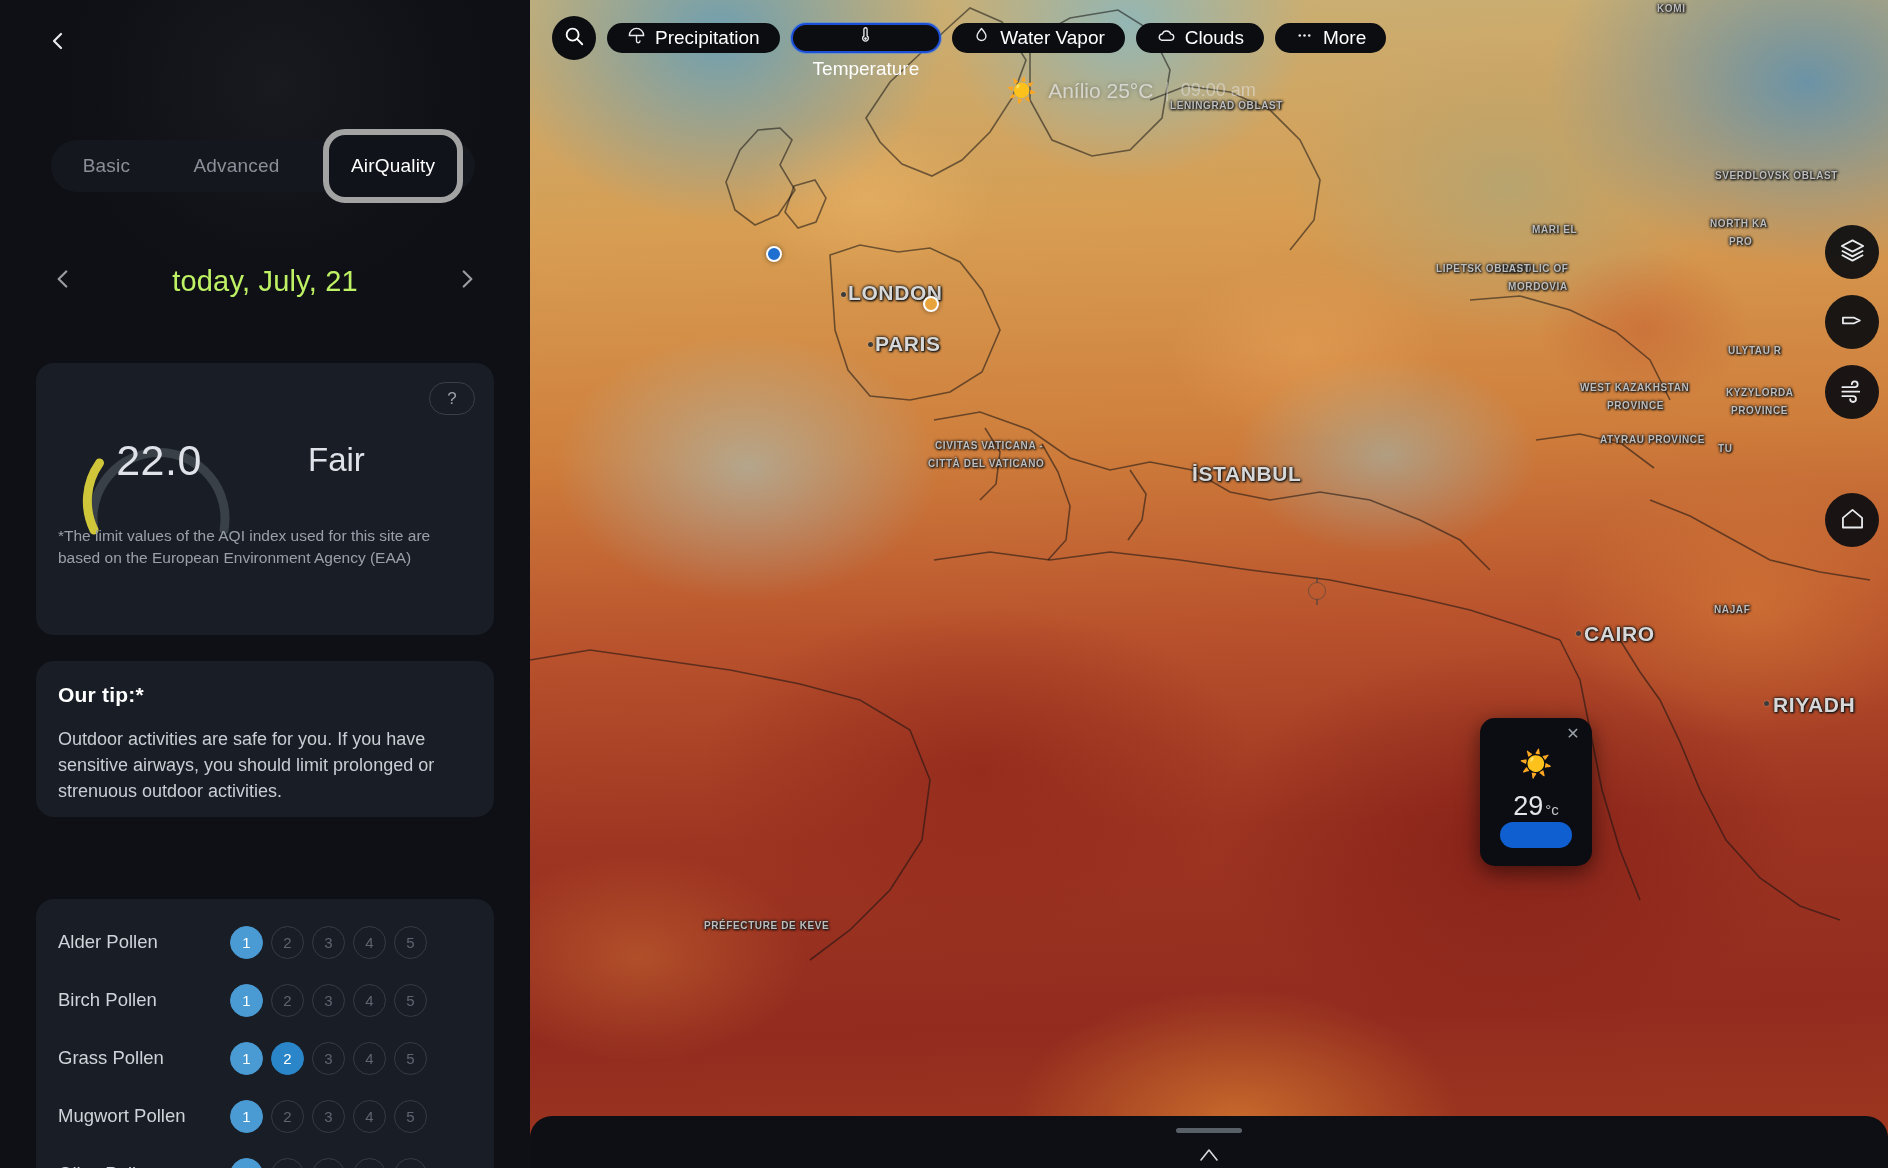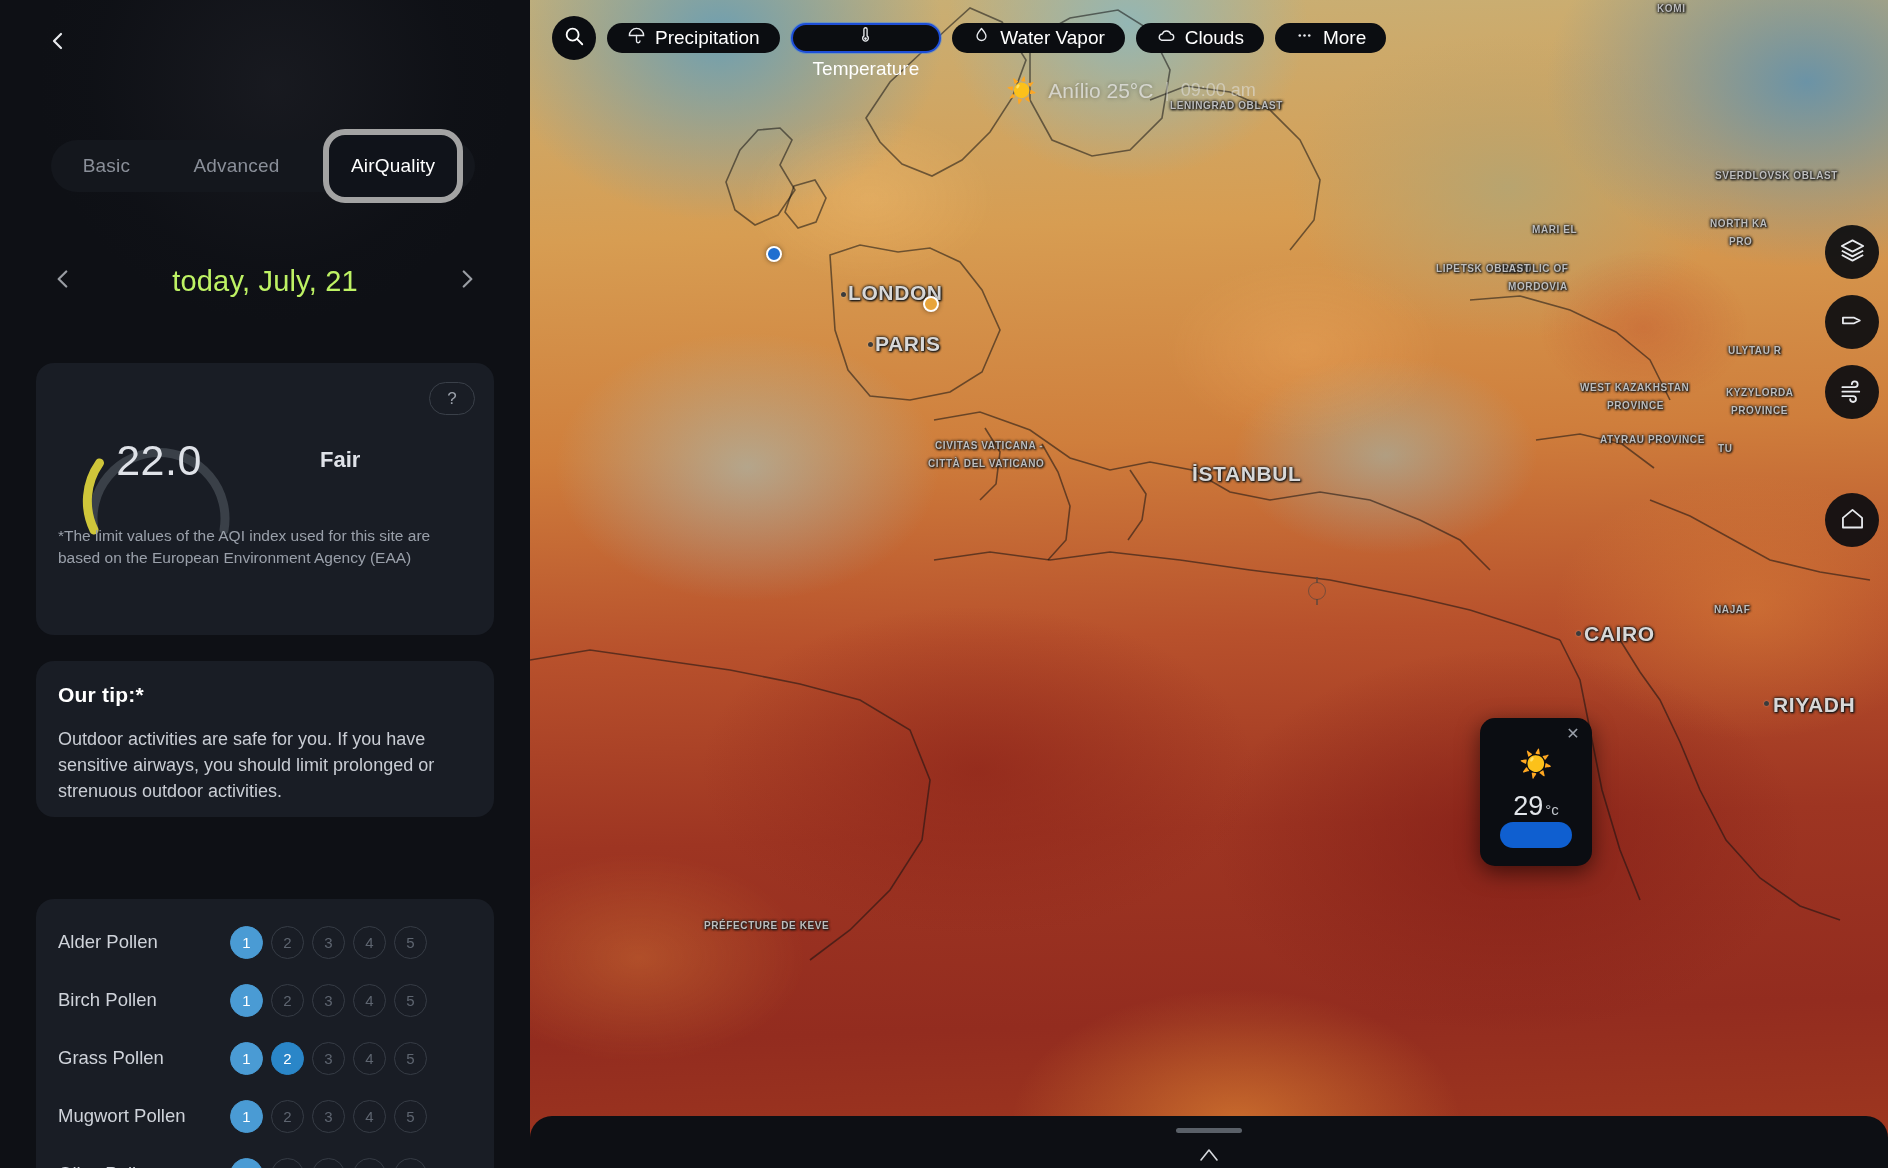--- a/index.html
+++ b/index.html
@@ -79,21 +79,21 @@
     position: absolute; left: 0; top: 22px; width: 100%; height: 150px;
     display: flex; align-items: center;
   }
   .gauge { position: relative; width: 210px; height: 150px; margin-left: 18px; }
   .gauge svg { position: absolute; left: 0; top: 0; }
   .gauge-value {
     position: absolute; left: 0; top: 0; width: 210px; height: 150px;
     display: flex; align-items: center; justify-content: center;
     font-size: 43px; color: #dfe2e8; font-weight: 300; letter-spacing: .5px;
   }
-  .gauge-label { font-size: 22px; color: #dfe2e8; font-weight: 700; margin-left: 56px; }
+  .gauge-label { font-size: 33px; color: #dfe2e8; font-weight: 400; margin-left: 44px; }
 
   .disclaimer {
     position: absolute; left: 22px; top: 162px; width: 415px;
     font-size: 15.5px; line-height: 1.42; color: #9aa0aa;
   }
 
   .card-tip { top: 661px; height: 156px; }
   .tip-title {
     position: absolute; left: 22px; top: 22px;
     font-size: 21px; color: #ffffff; font-weight: 700; letter-spacing: .2px;

